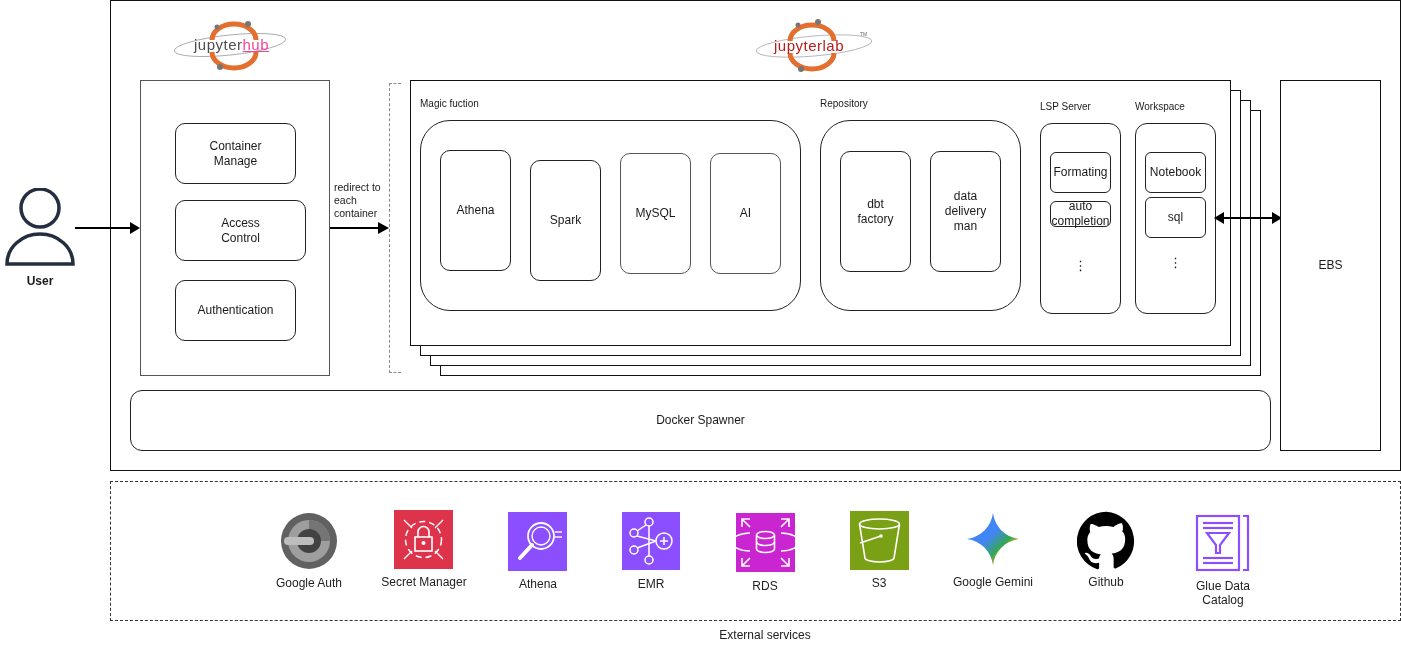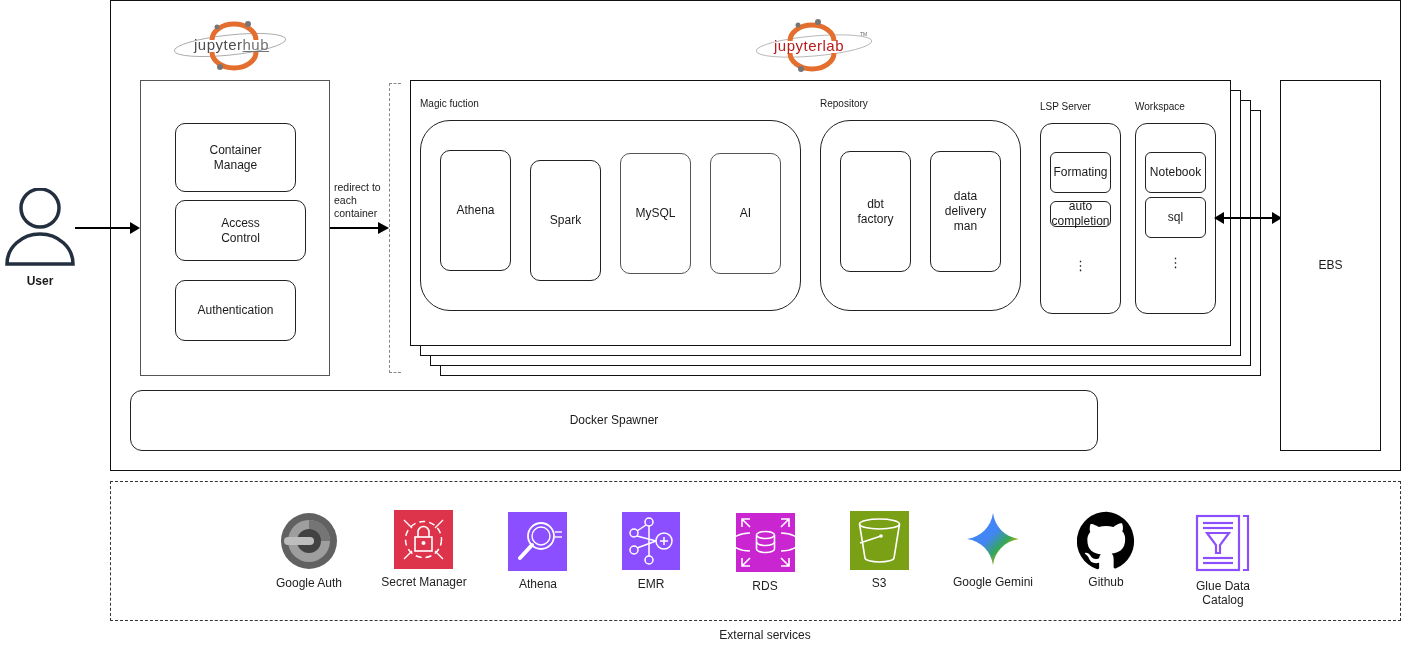--- a/index.html
+++ b/index.html
@@ -32,26 +32,26 @@
 <div class="abs" style="left:172px; top:18px; width:120px; height:54px;">
   <svg width="120" height="54" viewBox="0 0 120 54" style="position:absolute;left:0;top:0;">
     <ellipse cx="58" cy="27" rx="56" ry="10" fill="none" stroke="#9a9a9a" stroke-width="0.8" transform="rotate(-6 58 27)"></ellipse>
     <path d="M40 22 A22 16 0 0 1 84 22" fill="none" stroke="#e46e2e" stroke-width="5"></path>
     <path d="M40 34 A22 16 0 0 0 84 34" fill="none" stroke="#e46e2e" stroke-width="5"></path>
     <circle cx="45" cy="9" r="2.5" fill="#767677"></circle>
     <circle cx="76" cy="6" r="3" fill="#767677"></circle>
     <circle cx="48" cy="49" r="3" fill="#767677"></circle>
   </svg>
   <div style="position:absolute; left:22px; top:18px; font-size:15px; letter-spacing:0.5px; color:#4e4e4e;">
-    <span>jupyter</span><span style="color:#737373;text-decoration:underline;">hub</span>
+    <span>jupyter</span><span style="color:#ec4899;text-decoration:underline;">hub</span>
   </div>
 </div>
 
 <div class="abs box" style="left:140px; top:80px; width:190px; height:296px; border-color:#555;"></div>
-<div class="abs rbox label" style="left:175px; top:123px; width:121px; height:69px; padding:8px 18px;">Container Manage</div>
+<div class="abs rbox label" style="left:175px; top:123px; width:121px; height:61px; padding:8px 18px;">Container Manage</div>
 <div class="abs rbox label" style="left:175px; top:200px; width:131px; height:61px; padding:0 30px;">Access Control</div>
 <div class="abs rbox label" style="left:175px; top:280px; width:121px; height:61px;">Authentication</div>
 
 <div class="abs" style="left:334px; top:181px; width:52px; font-size:10.5px; line-height:13px; text-align:left;">redirect to each container</div>
 <svg class="abs" style="left:330px; top:221px;" width="62" height="14">
   <line x1="0" y1="7" x2="50" y2="7" stroke="#000" stroke-width="2"></line>
   <polygon points="48,1 59,7 48,13" fill="#000"></polygon>
 </svg>
 
 <div class="abs" style="left:389px; top:83px; width:12px; height:290px; border:1.3px dashed #888; border-right:none;"></div>
@@ -101,21 +101,21 @@
 <div class="abs" style="left:1145px; top:255px; width:61px; text-align:center; font-size:13px;">⋮</div>
 
 <svg class="abs" style="left:1214px; top:211px;" width="68" height="14">
   <line x1="8" y1="7" x2="60" y2="7" stroke="#000" stroke-width="2"></line>
   <polygon points="10,1 0,7 10,13" fill="#000"></polygon>
   <polygon points="58,1 68,7 58,13" fill="#000"></polygon>
 </svg>
 
 <div class="abs box label" style="left:1280px; top:80px; width:101px; height:371px;">EBS</div>
 
-<div class="abs rbox label" style="left:130px; top:390px; width:968px; height:61px; border-radius:12px;">Docker Spawner</div>
+<div class="abs rbox label" style="left:130px; top:390px; width:1141px; height:61px; border-radius:12px;">Docker Spawner</div>
 
 <div class="abs" style="left:110px; top:481px; width:1291px; height:140px; border:1.3px dashed #333;"></div>
 <div class="abs" style="left:600px; top:628px; width:330px; text-align:center; font-size:12px; color:#222;">External services</div>
 
 <svg class="abs" style="left:280px; top:512px;" width="58" height="58" viewBox="0 0 58 58">
   <circle cx="29" cy="29" r="28" fill="#616161"></circle>
   <circle cx="29" cy="29" r="21" fill="#9e9e9e"></circle>
   <path d="M29 8 A21 21 0 0 1 50 29 L29 29 Z" fill="#757575"></path>
   <circle cx="29" cy="29" r="12" fill="#424242"></circle>
   <rect x="4" y="25" width="30" height="8" rx="4" fill="#bdbdbd"></rect>

